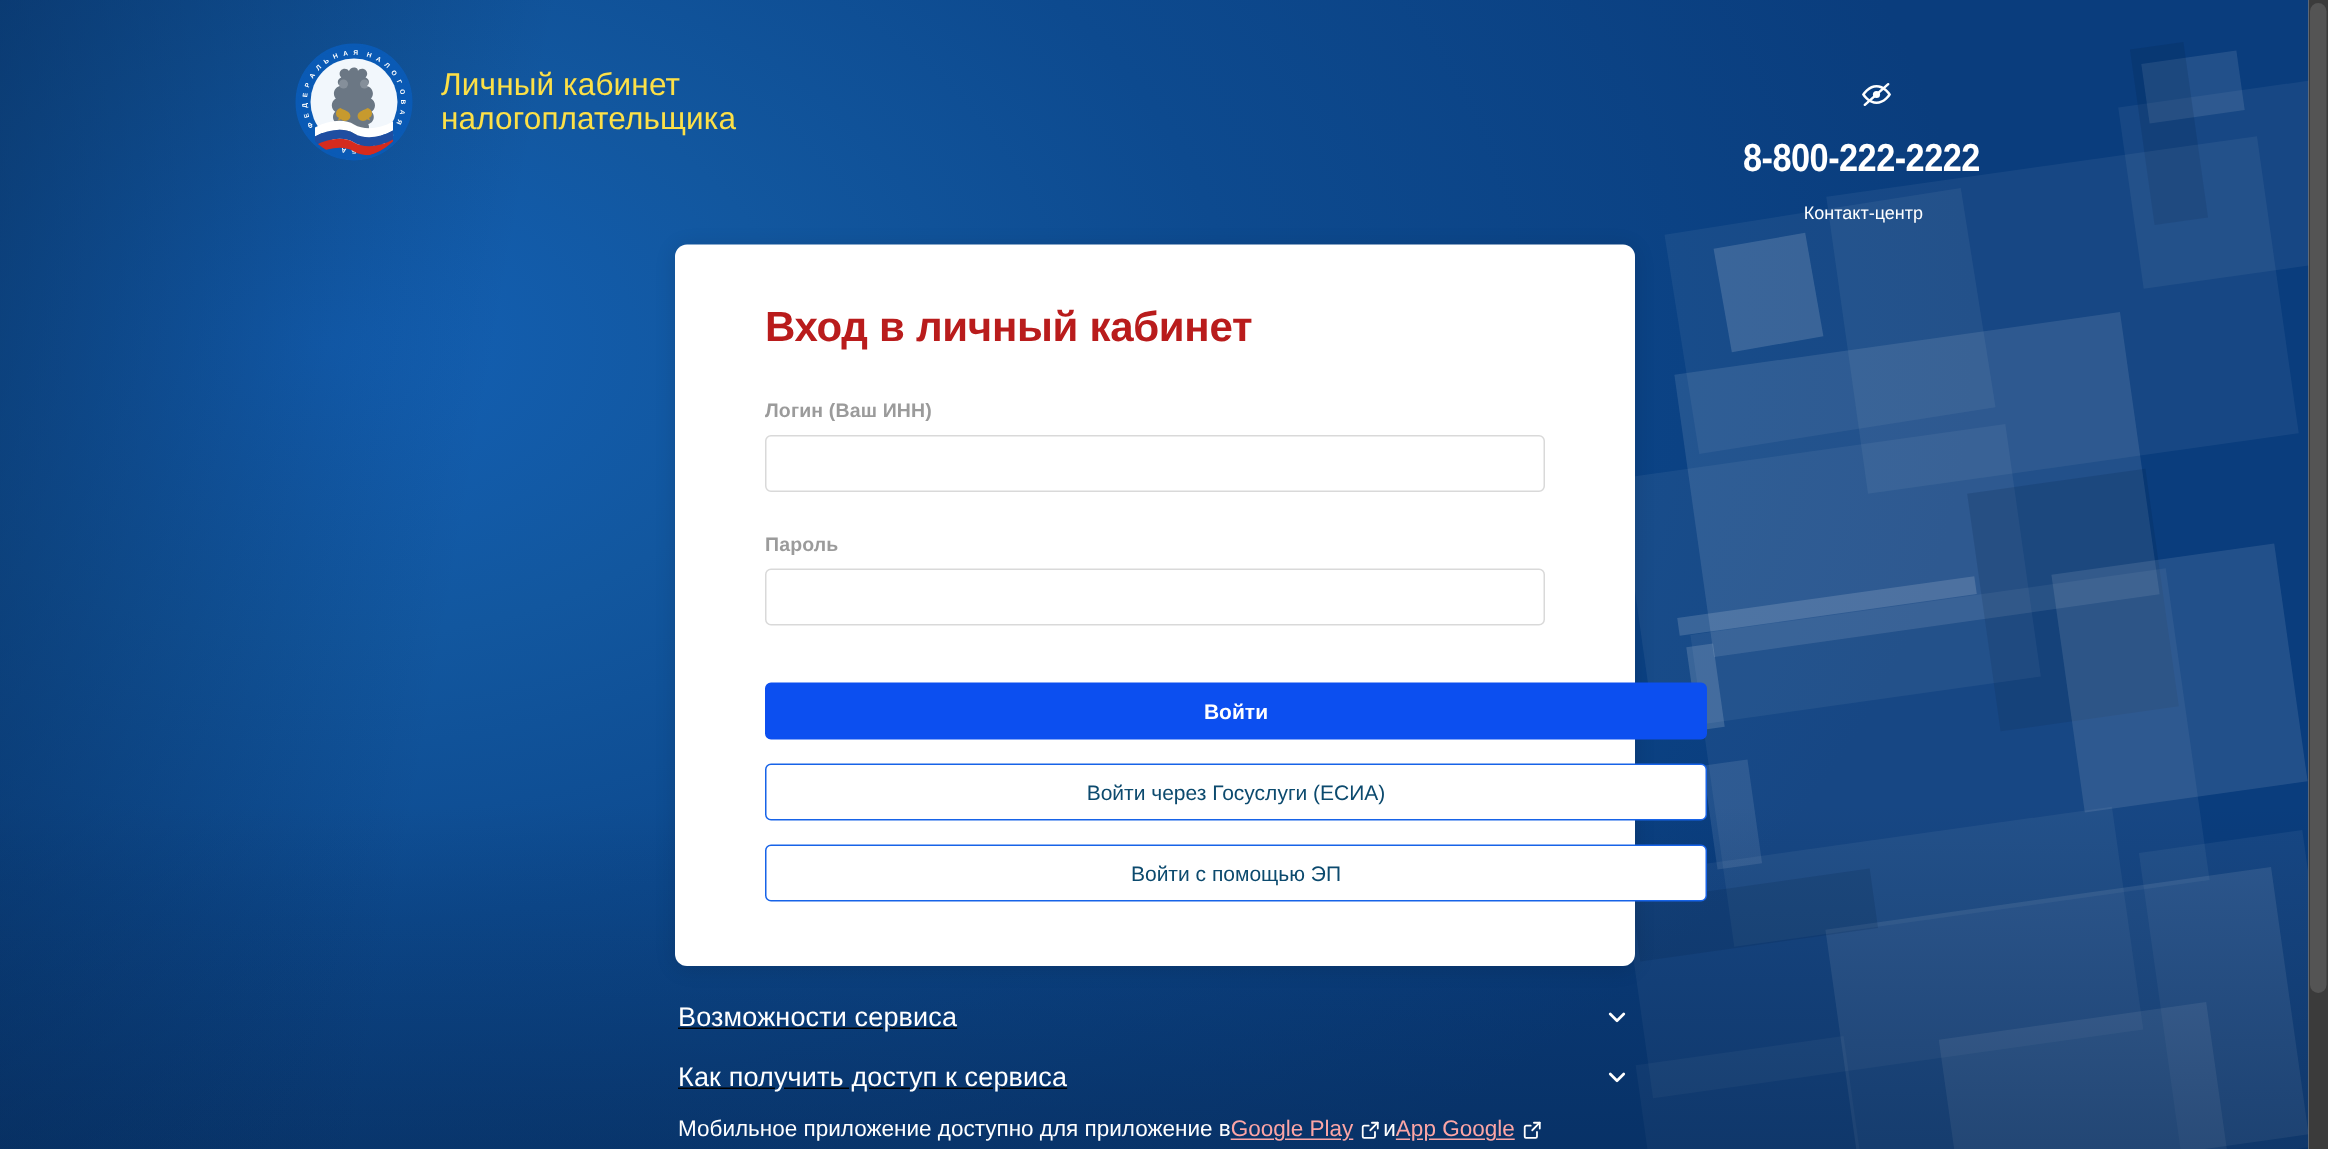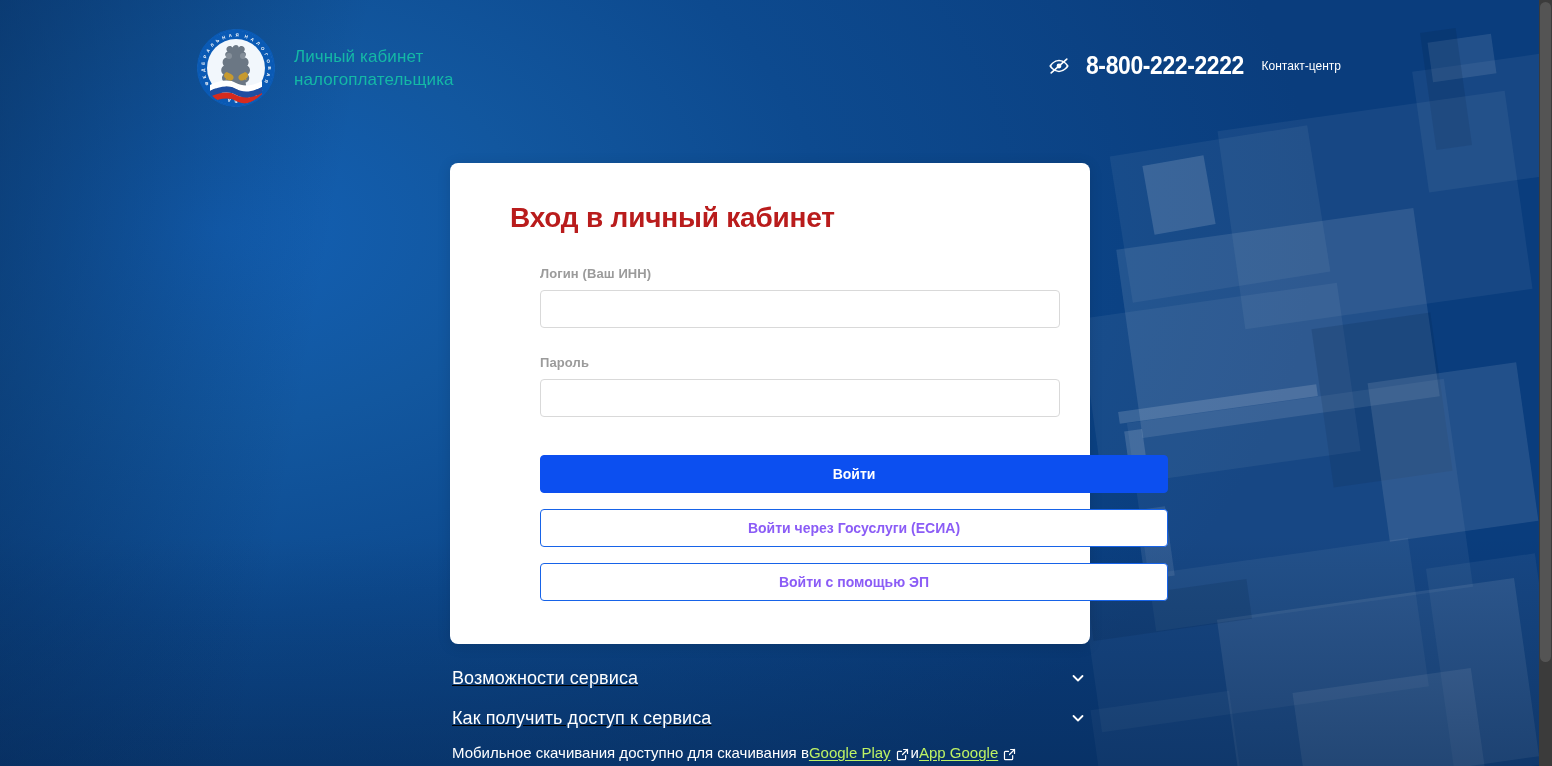--- a/index.html
+++ b/index.html
@@ -71,35 +71,36 @@
   }
 
   .emblem {
     width: 80px;
     height: 80px;
     flex: 0 0 80px;
     position: relative;
   }
 
   .brand-title {
-    color: #14b8a6;
-    font-size: 17px;
+    color: #fde047;
+    font-size: 21px;
     line-height: 23px;
     font-weight: 400;
     letter-spacing: .1px;
     white-space: pre-line;
   }
 
   .contact {
     position: absolute;
     right: 198px;
     top: 50px;
     display: flex;
     align-items: center;
     gap: 14px;
+    flex-direction: column;
   }
 
   .eye-btn {
     width: 26px; height: 26px;
     display: flex; align-items: center; justify-content: center;
     cursor: pointer;
     background: none; border: none;
   }
 
   .phone {
@@ -136,21 +137,21 @@
   .card-title {
     position: absolute;
     left: 60px;
     top: 39px;
     font-size: 28px;
     font-weight: 700;
     color: #b91c1c;
     letter-spacing: -0.2px;
   }
 
-  .form { position: absolute; left: 60px; top: 103px; width: 520px; margin-left: 30px; }
+  .form { position: absolute; left: 60px; top: 103px; width: 520px; }
 
   .field-label {
     font-size: 13px;
     color: #9b9b9b;
     font-weight: 700;
     margin-bottom: 9px;
     letter-spacing: .1px;
   }
 
   .text-input {
@@ -186,23 +187,23 @@
   .btn-primary {
     background: #0c4ff0;
     color: #ffffff;
     font-weight: 700;
     border-color: #0c4ff0;
     margin-top: 38px;
   }
 
   .btn-outline {
     background: #ffffff;
-    color: #8b5cf6;
+    color: #0c4a6e;
     border: 1px solid #1763e8;
-    font-weight: 700;
+    font-weight: 400;
   }
 
   
   .accordion {
     position: absolute;
     left: 452px;
     top: 658px;
     width: 638px;
     text-decoration: underline;
   }
@@ -232,21 +233,21 @@
     top: 744px;
     color: #ffffff;
     font-size: 15px;
     font-weight: 400;
     display: flex;
     align-items: center;
     white-space: nowrap;
     gap: 0px;
   }
   .footnote a {
-    color: #bef264;
+    color: #fca5a5;
     text-decoration: underline;
     text-underline-offset: 2px;
   }
   .ext { width: 12px; height: 12px; margin: 0 3px 0 5px; display:inline-block; vertical-align: -1px; }
 
   
   .scrollbar {
     position: absolute;
     right: 0; top: 0;
     width: 13px;
@@ -415,21 +416,21 @@
       <span class="chev">
         <svg viewBox="0 0 16 16" width="16" height="16" fill="none" stroke="#ffffff" stroke-width="1.8" stroke-linecap="round" stroke-linejoin="round">
           <polyline points="3.5,6 8,10.5 12.5,6"></polyline>
         </svg>
       </span>
     </div>
 
   </div>
 
   <div class="footnote">
-    <span>Мобильное скачивания доступно для скачивания в </span>
+    <span>Мобильное приложение доступно для приложение в </span>
     <a href="#">Google Play</a>
     <span class="ext">
       <svg viewBox="0 0 14 14" width="13" height="13" fill="none" stroke="#ffffff" stroke-width="1.3" stroke-linecap="round" stroke-linejoin="round">
         <polyline points="8.2,1.6 12.4,1.6 12.4,5.8"></polyline>
         <line x1="12.4" y1="1.6" x2="7" y2="7"></line>
         <path d="M10.4 8.2v3.3a1 1 0 0 1-1 1H2.6a1 1 0 0 1-1-1V4.7a1 1 0 0 1 1-1h3.3"></path>
       </svg>
     </span>
     <span> и </span>
     <a href="#">App Google</a>

